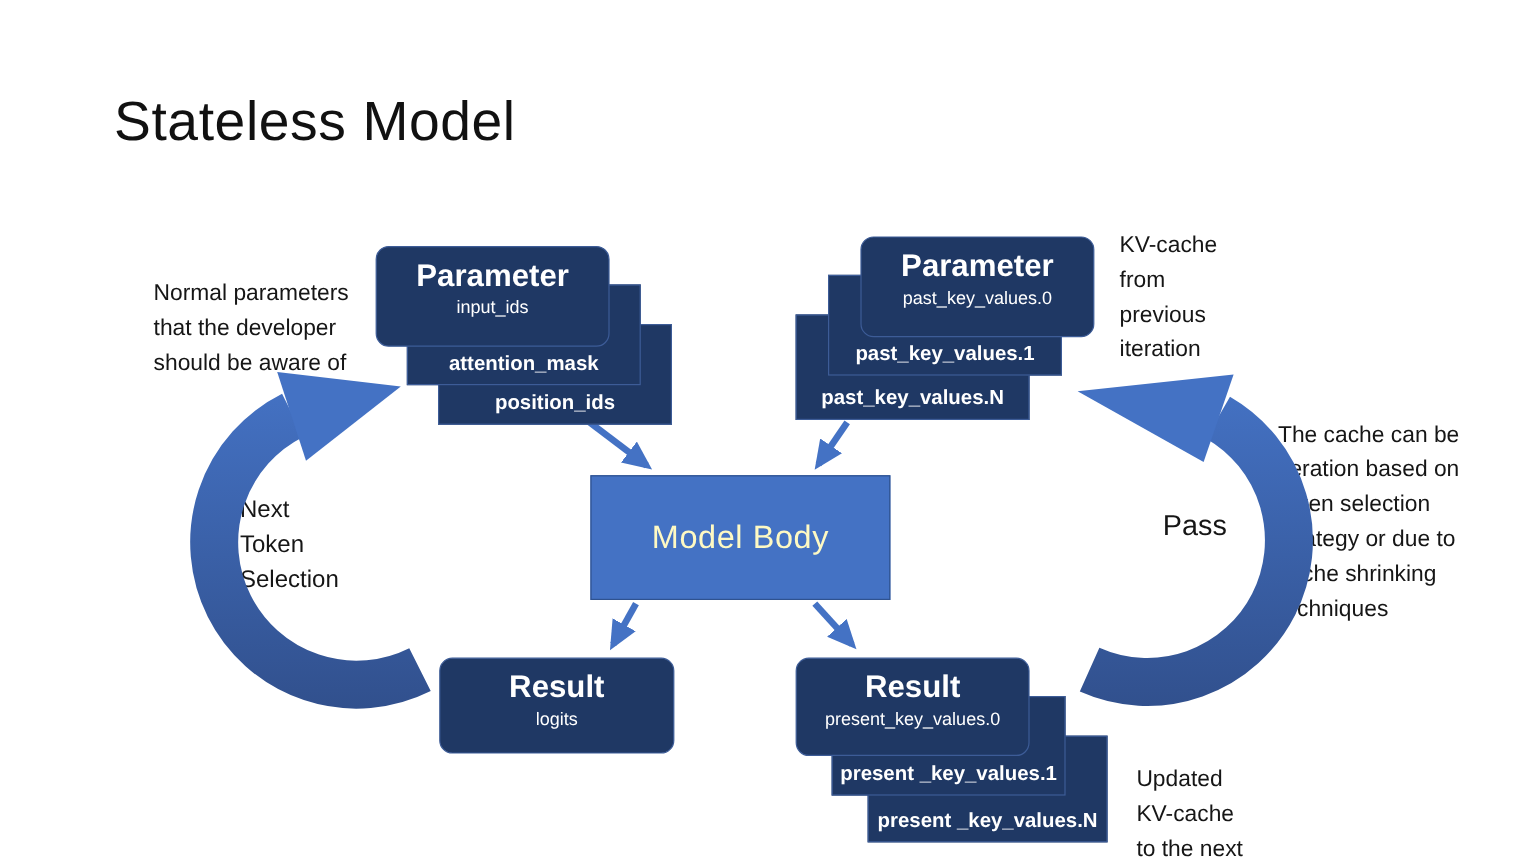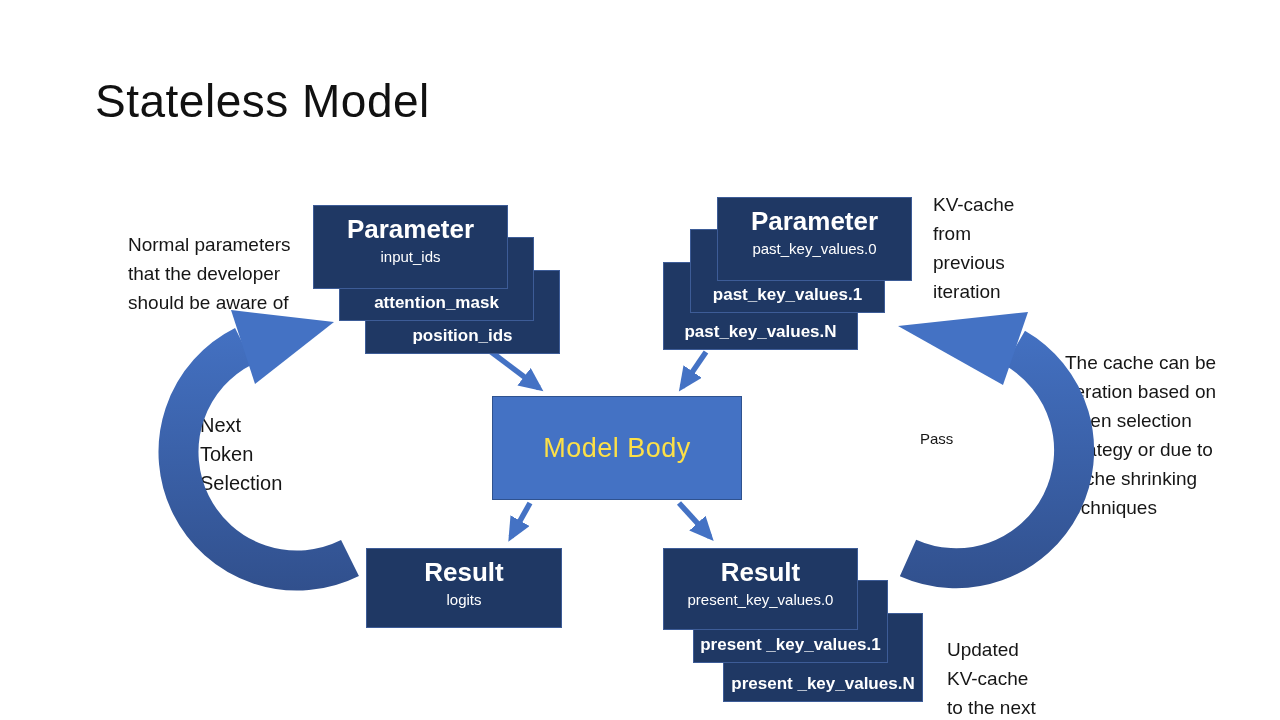--- a/index.html
+++ b/index.html
@@ -4,31 +4,31 @@
 <style>
   html,body{margin:0;padding:0;background:#fff;}
   #slide{position:relative;width:1280px;height:720px;background:#ffffff;overflow:hidden;
          font-family:"Liberation Sans","DejaVu Sans",sans-serif;}
   .abs{position:absolute;}
   #title{left:95px;top:74px;font-size:46px;font-weight:300;color:#111111;letter-spacing:0.5px;}
   .ann{font-size:19px;line-height:29px;color:#161616;white-space:pre-line;}
   svg.layer{position:absolute;left:0;top:0;z-index:1;}
   .stack-layer{position:absolute;background:#1f3864;border:1px solid #3d5c97;box-sizing:border-box;}
   .z1{z-index:2}.z2{z-index:3}.z3{z-index:4}
-  .top-box{display:flex;flex-direction:column;align-items:center;padding-top:9px;gap:5px;}
+  .top-box{display:flex;flex-direction:column;align-items:center;padding-top:9px;gap:5px;border-radius:11px;}
   .node-title{color:#ffffff;font-weight:700;font-size:26px;line-height:28px;}
   .node-sub{color:#ffffff;font-weight:400;font-size:15px;}
   .layer-label{position:absolute;left:0;right:0;bottom:7px;text-align:center;color:#ffffff;
                font-weight:700;font-size:17px;}
   .dots{position:absolute;left:0;right:0;bottom:35px;text-align:center;color:#ffffff;
         font-weight:700;font-size:14px;letter-spacing:11px;text-indent:11px;line-height:12px;}
   #model-body{left:492px;top:396px;width:250px;height:104px;background:#4472c4;
               border:1.5px solid #2f528f;box-sizing:border-box;z-index:4;
               display:flex;align-items:center;justify-content:center;}
-  #model-body .mb-label{color:#fde047;font-size:27px;font-weight:400;letter-spacing:0.5px;}
+  #model-body .mb-label{color:#fef9c3;font-size:27px;font-weight:400;letter-spacing:0.5px;}
 </style>
 </head>
 <body>
 
 <div id="slide">
 
   <svg class="layer" width="1280" height="720" viewBox="0 0 1280 720">
     <defs>
       <marker id="ah" markerWidth="4.6" markerHeight="4.6" refX="3.4" refY="2" orient="auto" markerUnits="strokeWidth">
         <path d="M0,0 L4.4,2 L0,4 Z" fill="#4472c4"></path>
@@ -74,21 +74,21 @@
 strategy or due to
 cache shrinking
 techniques</div>
   <div class="abs ann" style="left:947px;top:587px;margin-top:48px;">Updated
 KV-cache
 to the next
 iteration</div>
   <div class="abs ann" style="left:200px;top:411px;font-size:20px;">Next
 Token
 Selection</div>
-  <div class="abs ann" style="left:920px;top:424px;font-size:15px;">Pass</div>
+  <div class="abs ann" style="left:969px;top:424px;font-size:24px;">Pass</div>
 
   <div class="stack-layer z1" style="left:365px;top:270px;width:195px;height:84px;">
     <div class="layer-label">position_ids</div>
   </div>
   <div class="stack-layer z2" style="left:339px;top:237px;width:195px;height:84px;">
     <div class="layer-label">attention_mask</div>
   </div>
   <div class="stack-layer z3 top-box" style="left:313px;top:205px;width:195px;height:84px;">
     <div class="node-title">Parameter</div>
     <div class="node-sub">input_ids</div>

